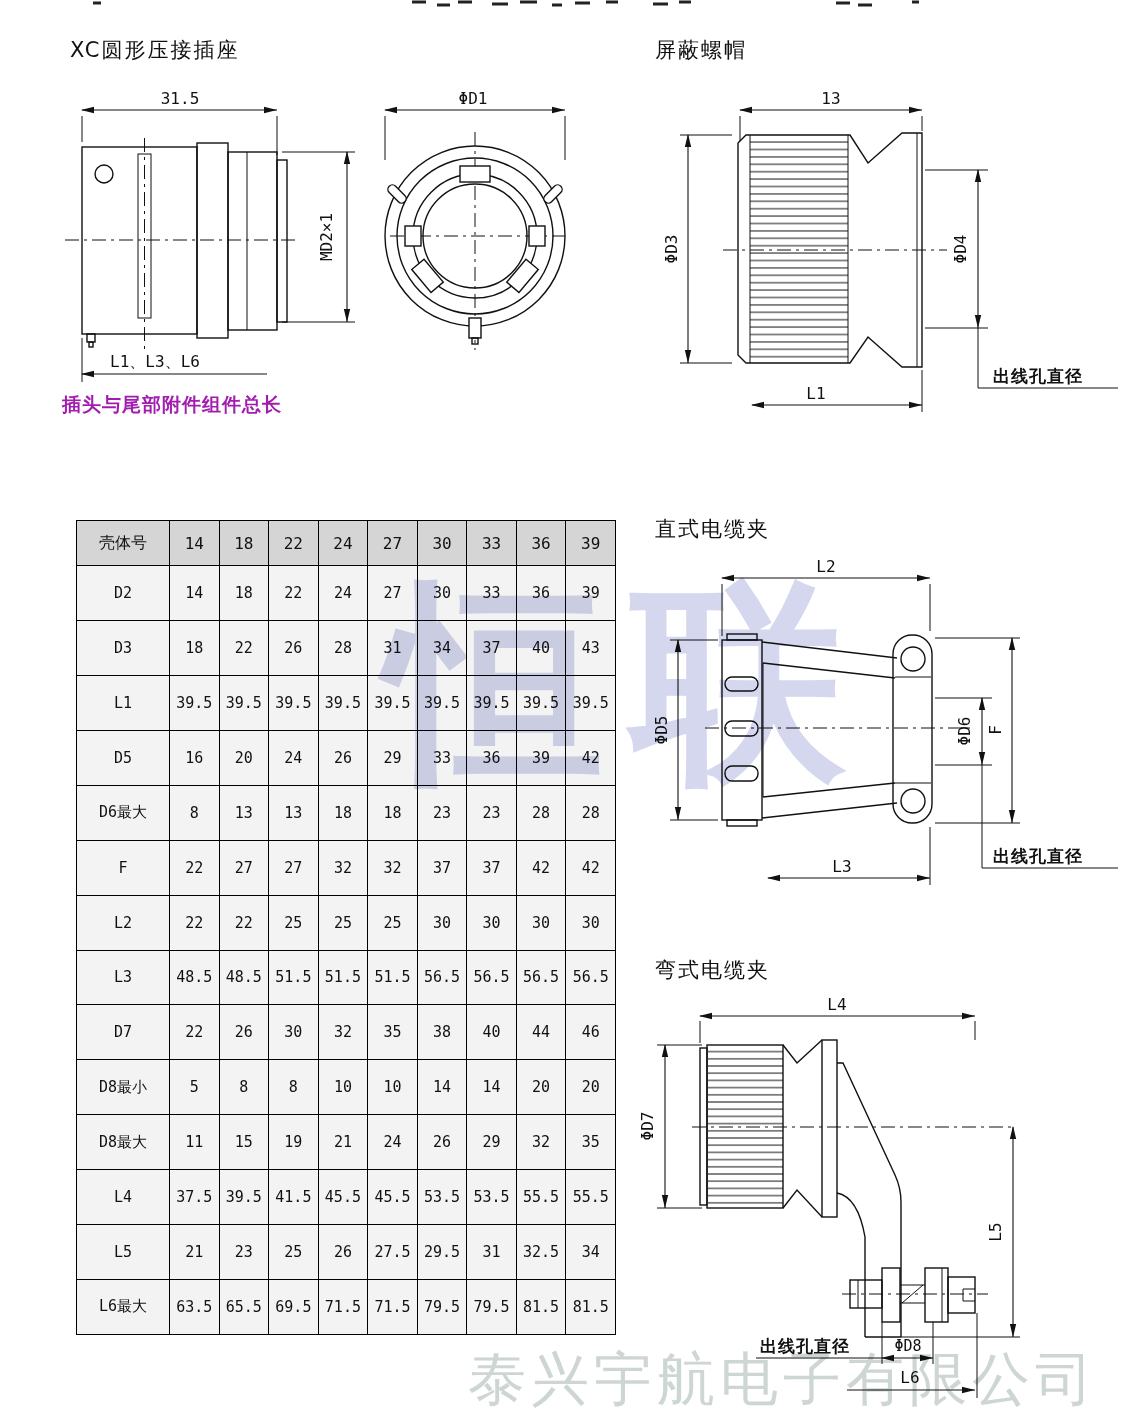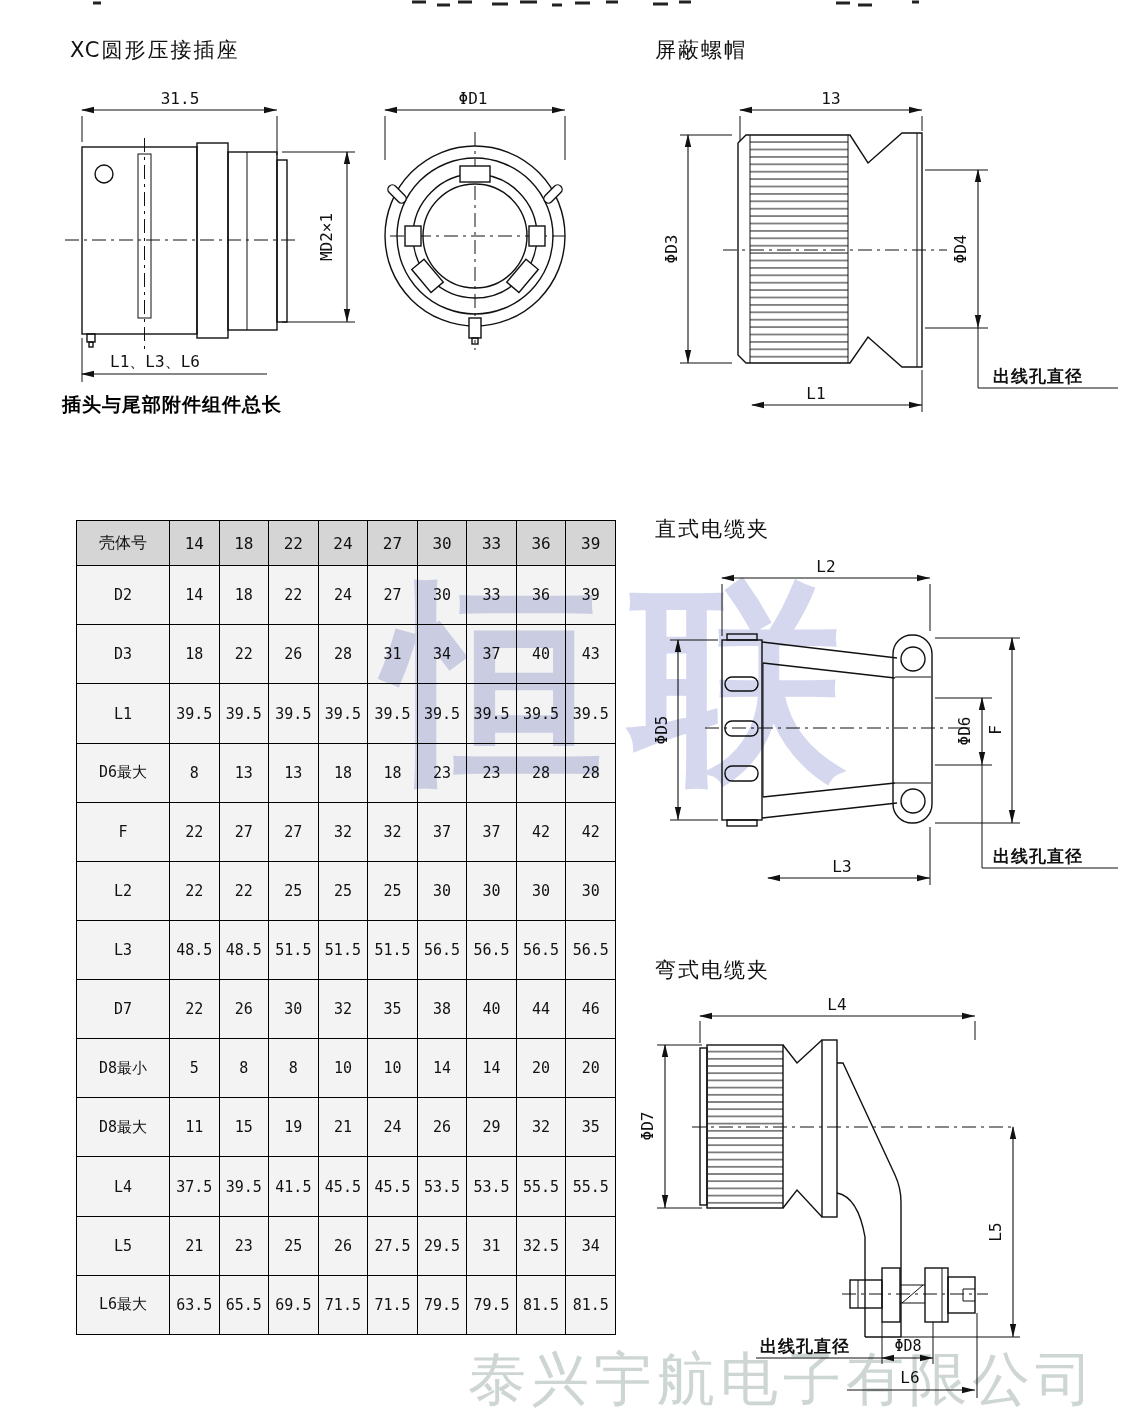--- a/index.html
+++ b/index.html
@@ -2,21 +2,21 @@
 <html><head>
 <meta charset="utf-8">
 <style>
   html,body{margin:0;padding:0;}
   body{
     width:1121px;height:1424px;position:relative;background:#ffffff;
     font-family:"DejaVu Sans",sans-serif;overflow:hidden;color:#111;
   }
   .abs{position:absolute;}
   .fig-title{position:absolute;font-size:21px;letter-spacing:2px;color:#111;white-space:nowrap;}
-  .fig-caption{position:absolute;font-size:19px;font-weight:bold;letter-spacing:1px;color:#000000;white-space:nowrap;}
+  .fig-caption{position:absolute;font-size:19px;font-weight:bold;letter-spacing:1px;color:#a21caf;white-space:nowrap;}
   
   .ln{stroke:#111;stroke-width:1.4;fill:none;}
   .thin{stroke:#111;stroke-width:1;fill:none;}
   .cl{stroke:#111;stroke-width:1;fill:none;stroke-dasharray:14 5 3 5;}
   .dim{stroke:#111;stroke-width:1.1;fill:none;}
   .wfill{fill:#ffffff;stroke:#111;stroke-width:1.4;}
   svg text{fill:#111;}
   .dtxt{font:15px "DejaVu Sans Mono",monospace;}
   .dtxt2{font:16px "DejaVu Sans Mono",monospace;}
   .btxt{font:bold 17px "DejaVu Sans",sans-serif;letter-spacing:1px;}
@@ -370,20 +370,32 @@
         <td>39.5</td>
         <td>39.5</td>
         <td>39.5</td>
         <td>39.5</td>
         <td>39.5</td>
         <td>39.5</td>
         <td>39.5</td>
         <td>39.5</td>
       </tr>
       <tr>
+        <td>D5</td>
+        <td>16</td>
+        <td>20</td>
+        <td>24</td>
+        <td>26</td>
+        <td>29</td>
+        <td>33</td>
+        <td>36</td>
+        <td>39</td>
+        <td>42</td>
+      </tr>
+      <tr>
         <td>D6最大</td>
         <td>8</td>
         <td>13</td>
         <td>13</td>
         <td>18</td>
         <td>18</td>
         <td>23</td>
         <td>23</td>
         <td>28</td>
         <td>28</td>

